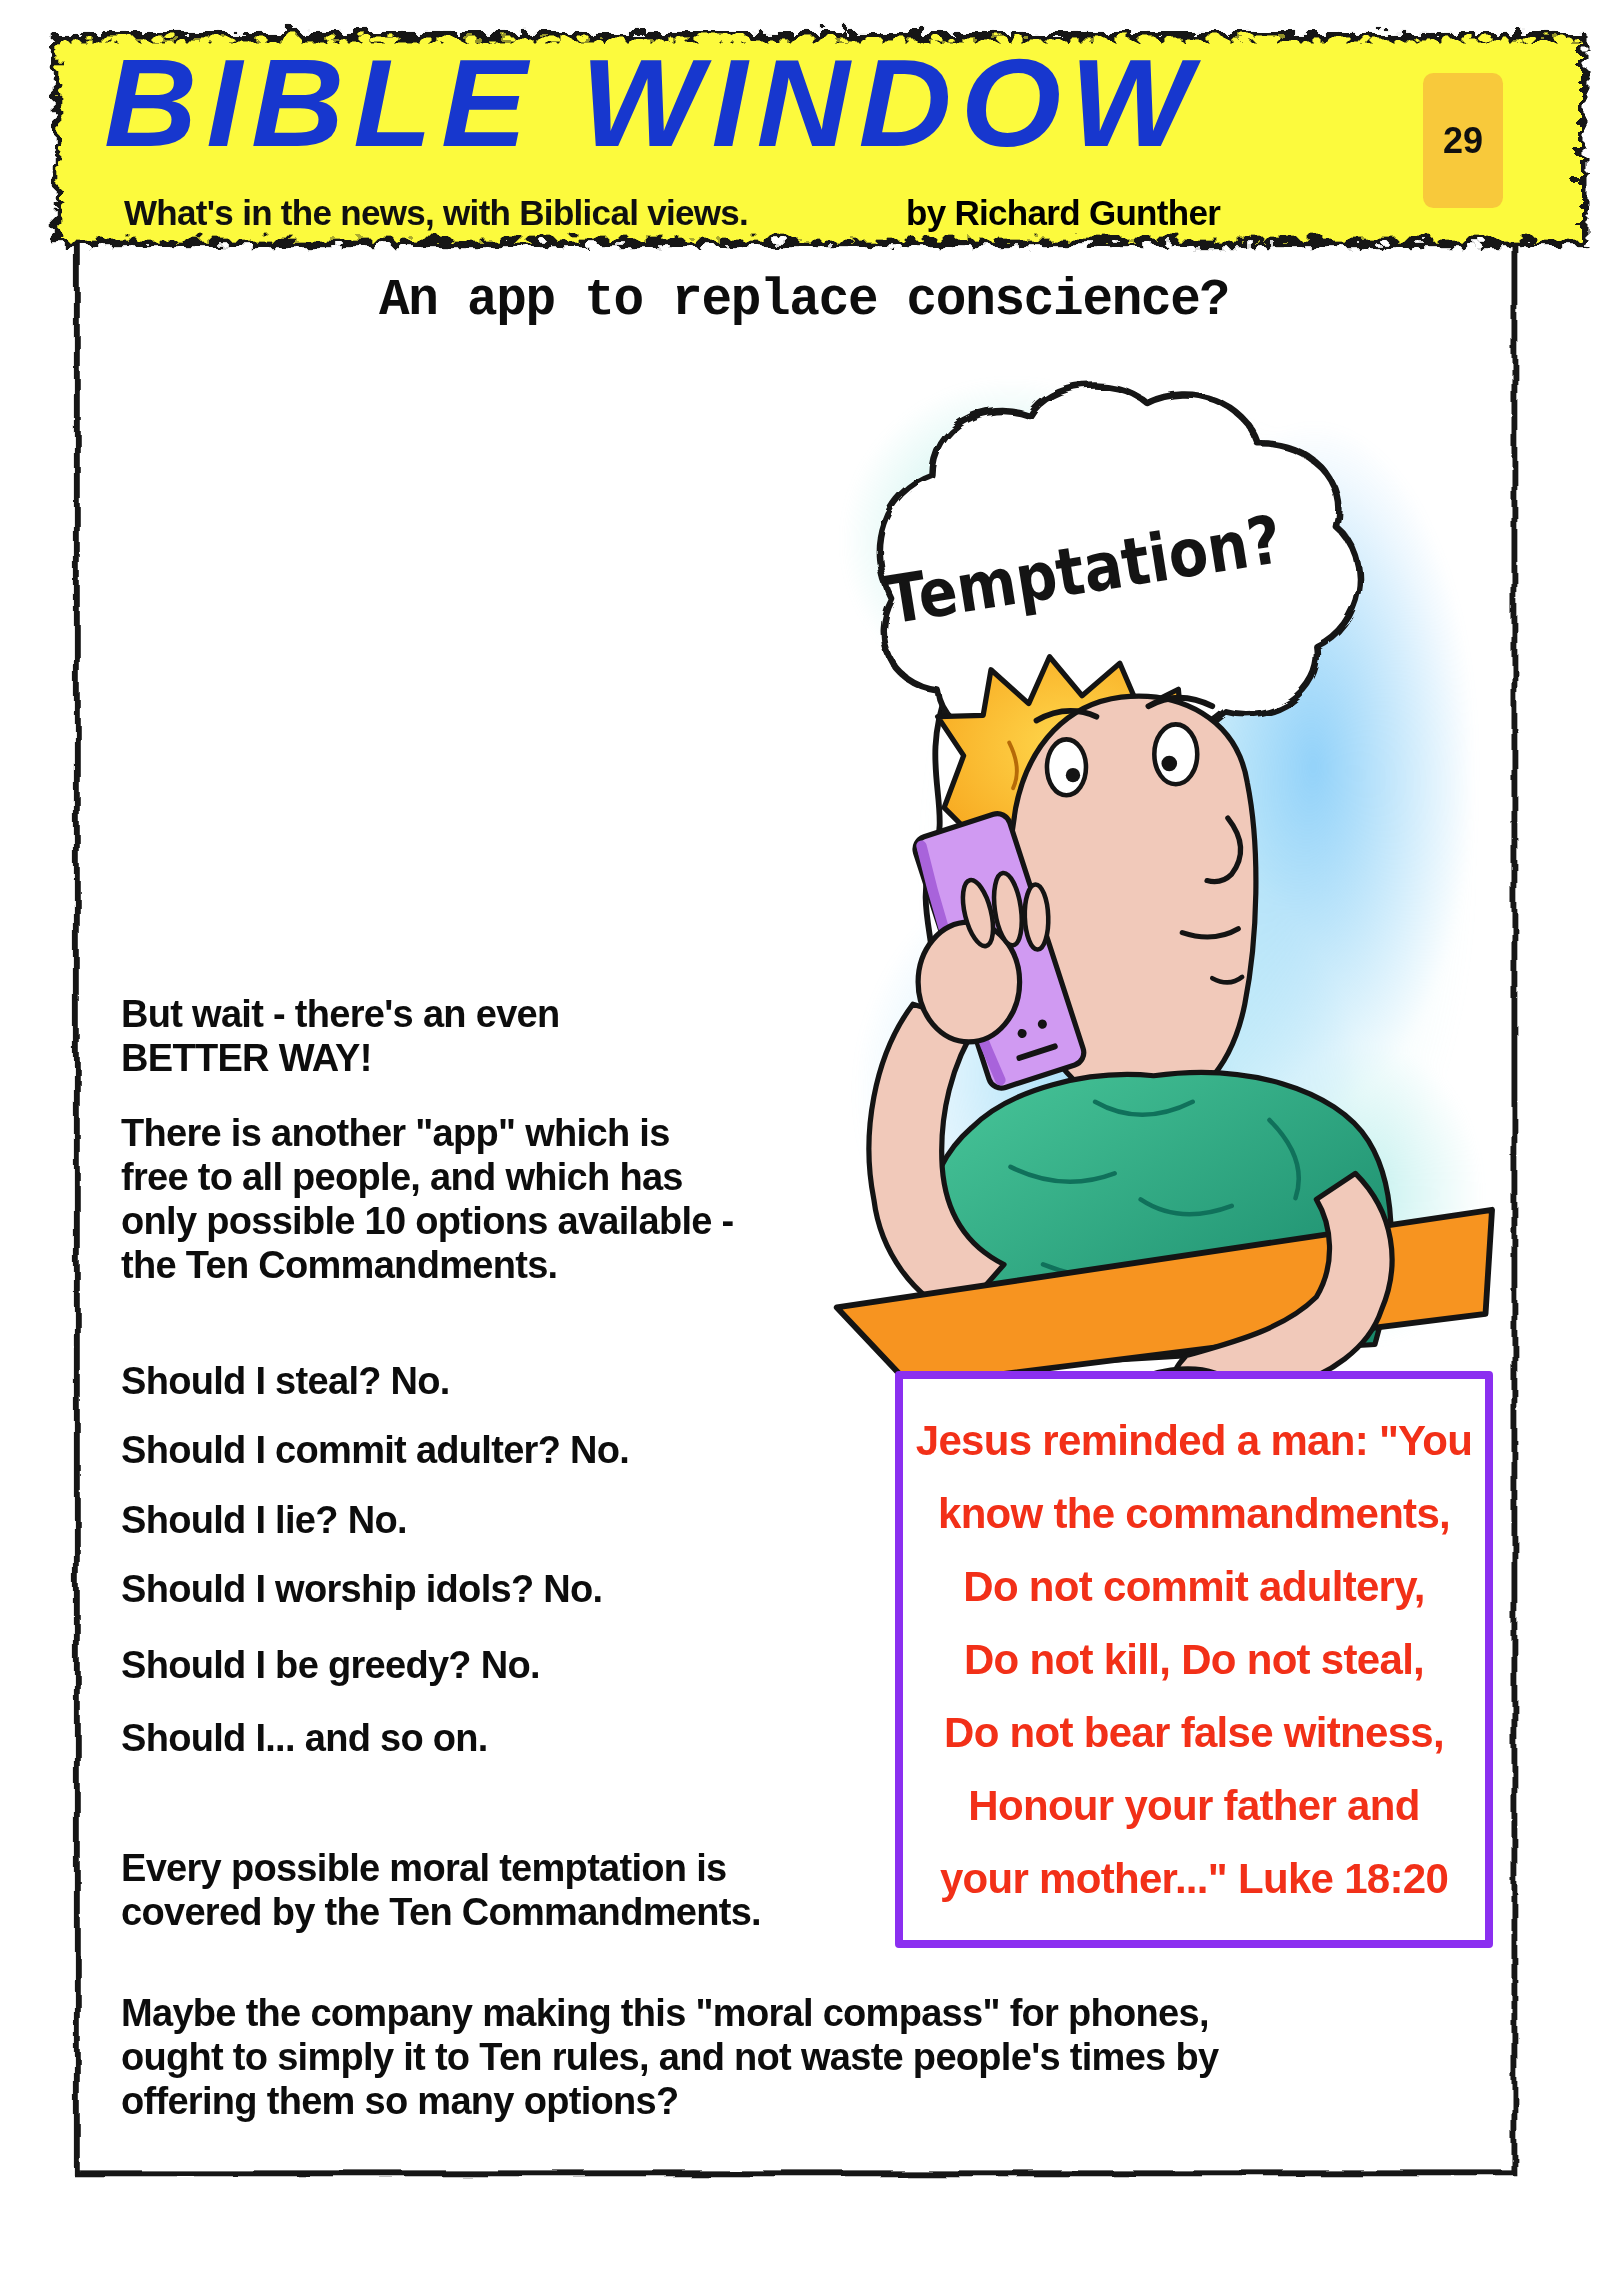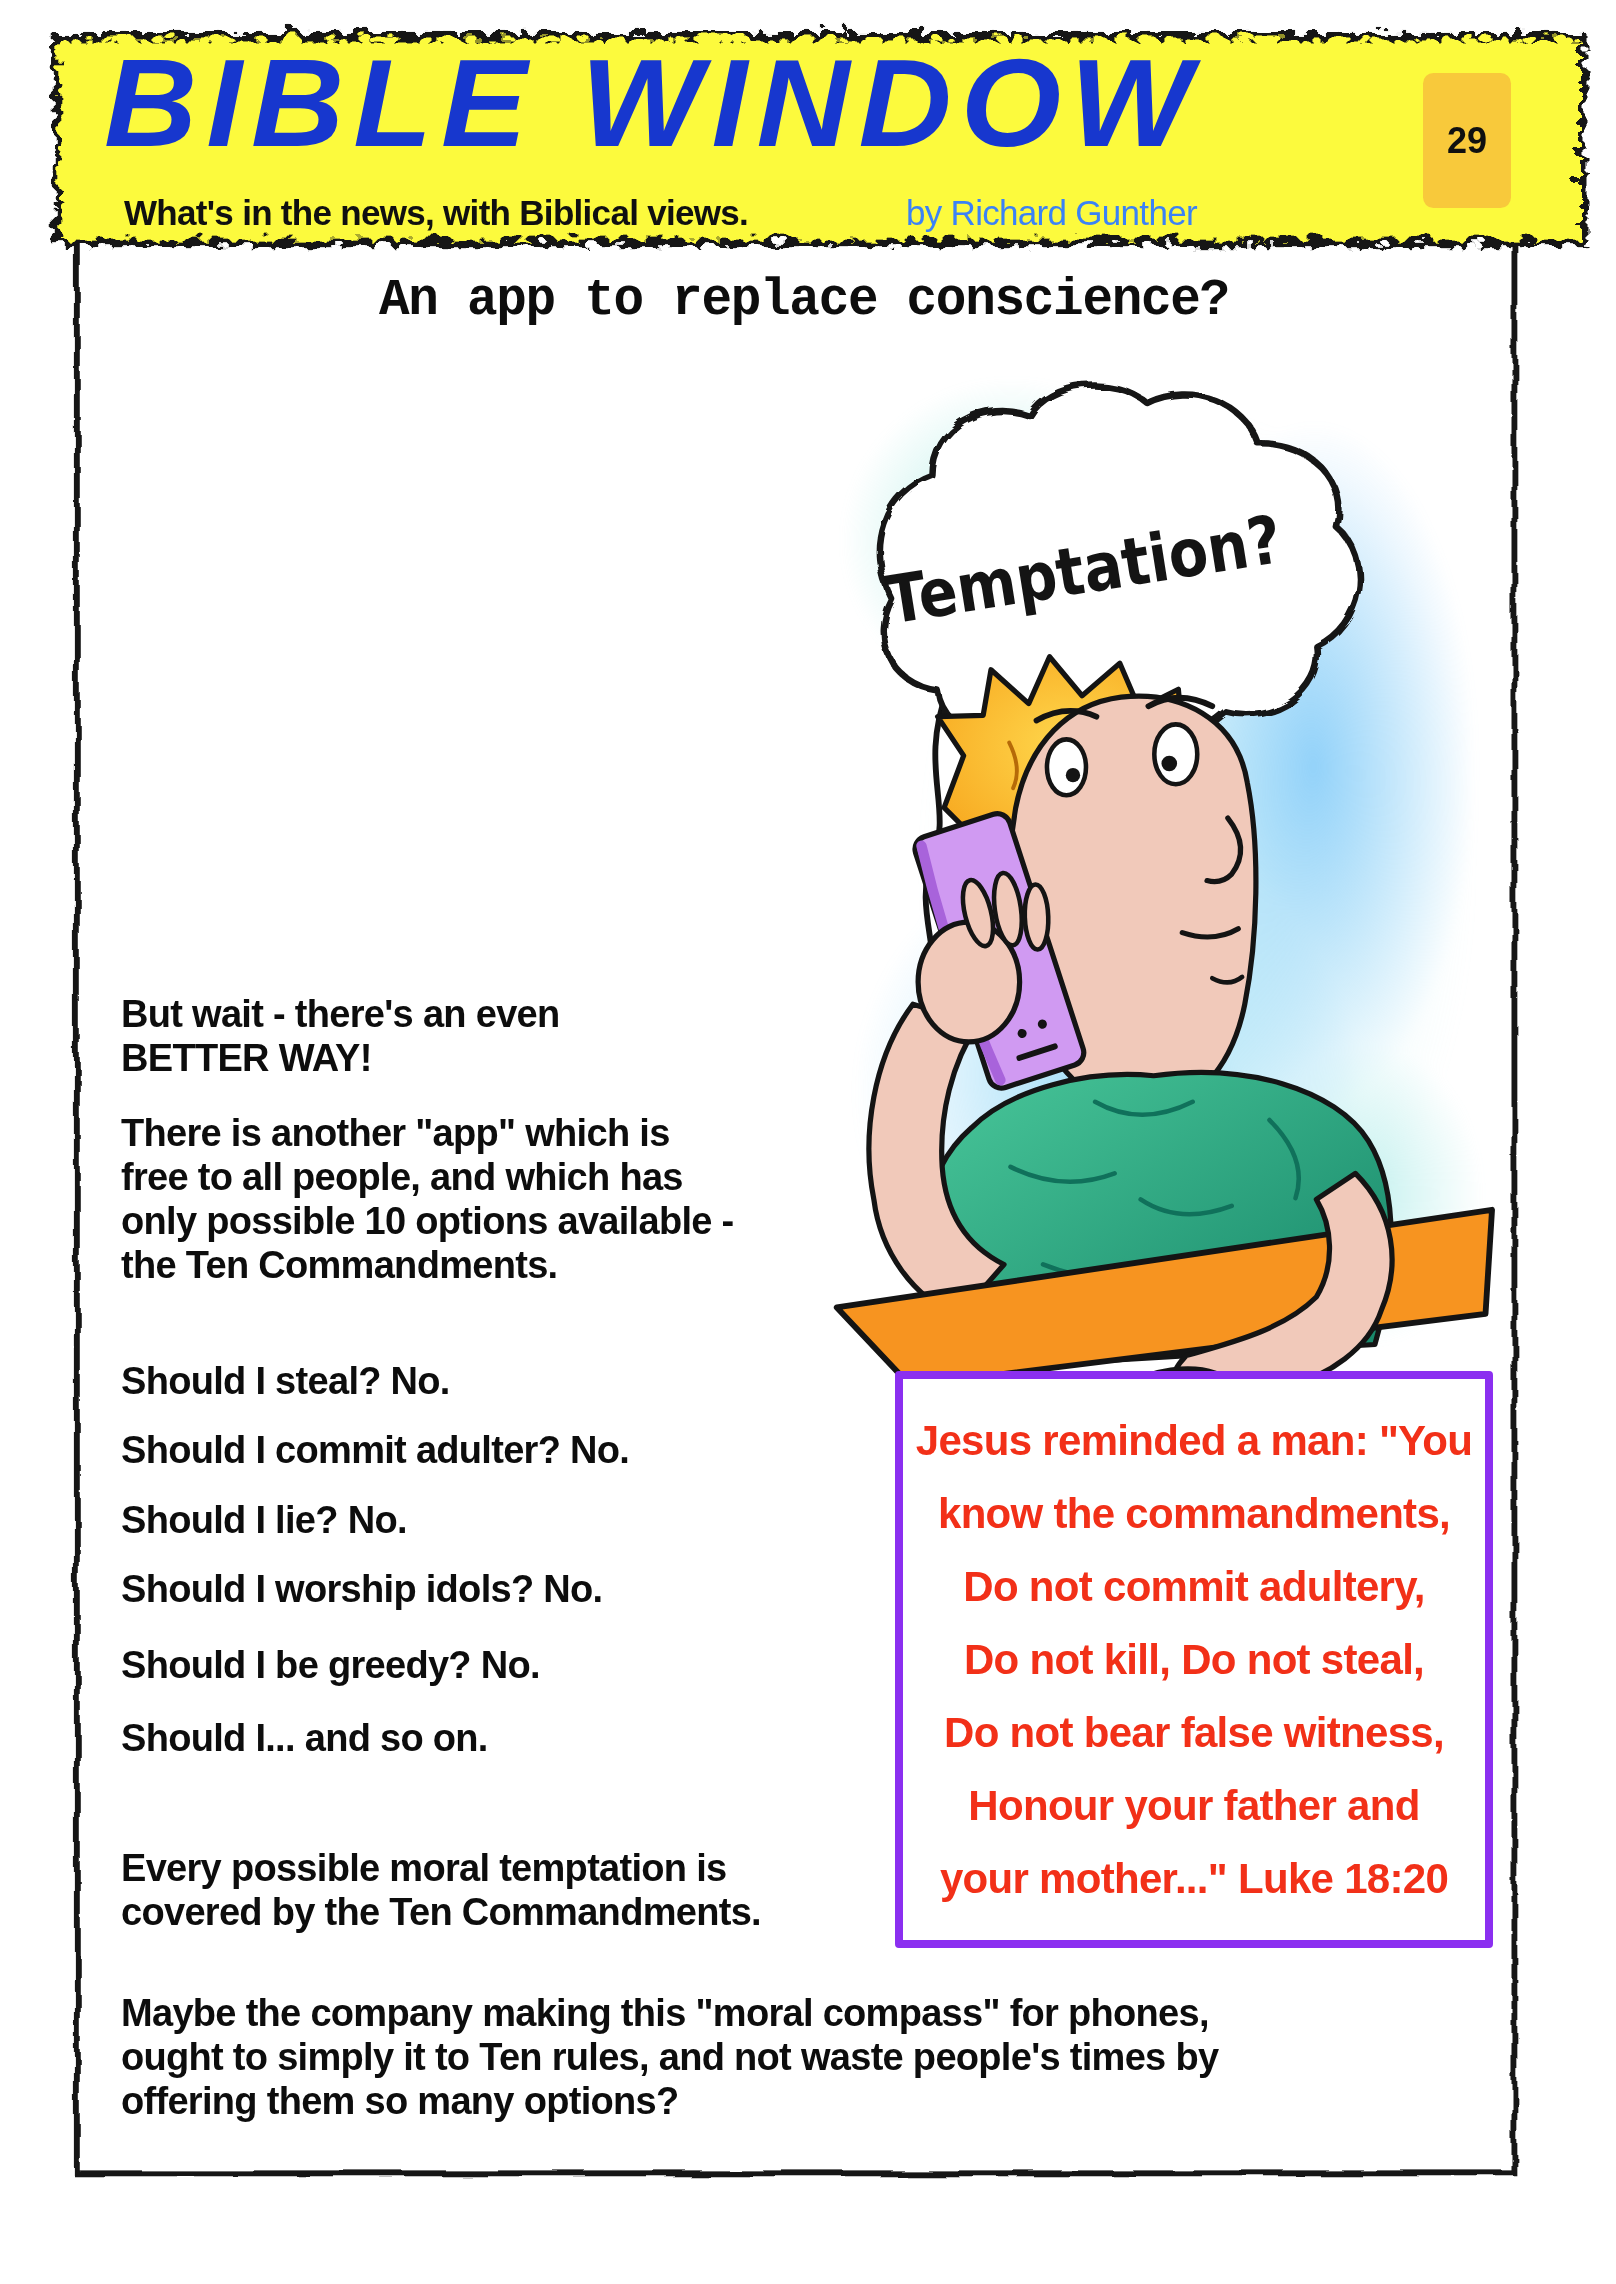--- a/index.html
+++ b/index.html
@@ -18,24 +18,24 @@
     font-size:129px;font-weight:bold;font-style:italic;
     color:#1737CE;letter-spacing:9px;white-space:nowrap;
     transform:scaleY(.97);transform-origin:left top;
   }
   .banner-subtitle{
     position:absolute;left:124px;top:193px;z-index:7;
     font-size:35px;font-weight:bold;color:#101010;white-space:nowrap;letter-spacing:-0.7px;
   }
   .banner-byline{
     position:absolute;left:906px;top:193px;z-index:7;
-    font-size:35px;font-weight:normal;color:#3b82f6;white-space:nowrap;letter-spacing:-0.7px;
+    font-size:35px;font-weight:bold;color:#000000;white-space:nowrap;letter-spacing:-0.7px;
   }
   .page-number-box{
-    position:absolute;left:1423px;top:73px;width:88px;height:135px;z-index:7;
+    position:absolute;left:1423px;top:73px;width:80px;height:135px;z-index:7;
     background:#F8C93B;border-radius:10.4px;
     display:flex;align-items:center;justify-content:center;
   }
   .page-number{font-size:36px;font-weight:bold;color:#101010;}
   
   .article-title{
     position:absolute;left:91px;top:272px;width:1426px;z-index:3;
     text-align:center;font-size:51px;font-weight:bold;color:#0d0d0d;letter-spacing:-1.3px;font-family:Liberation Mono, monospace;
   }
   .para{

